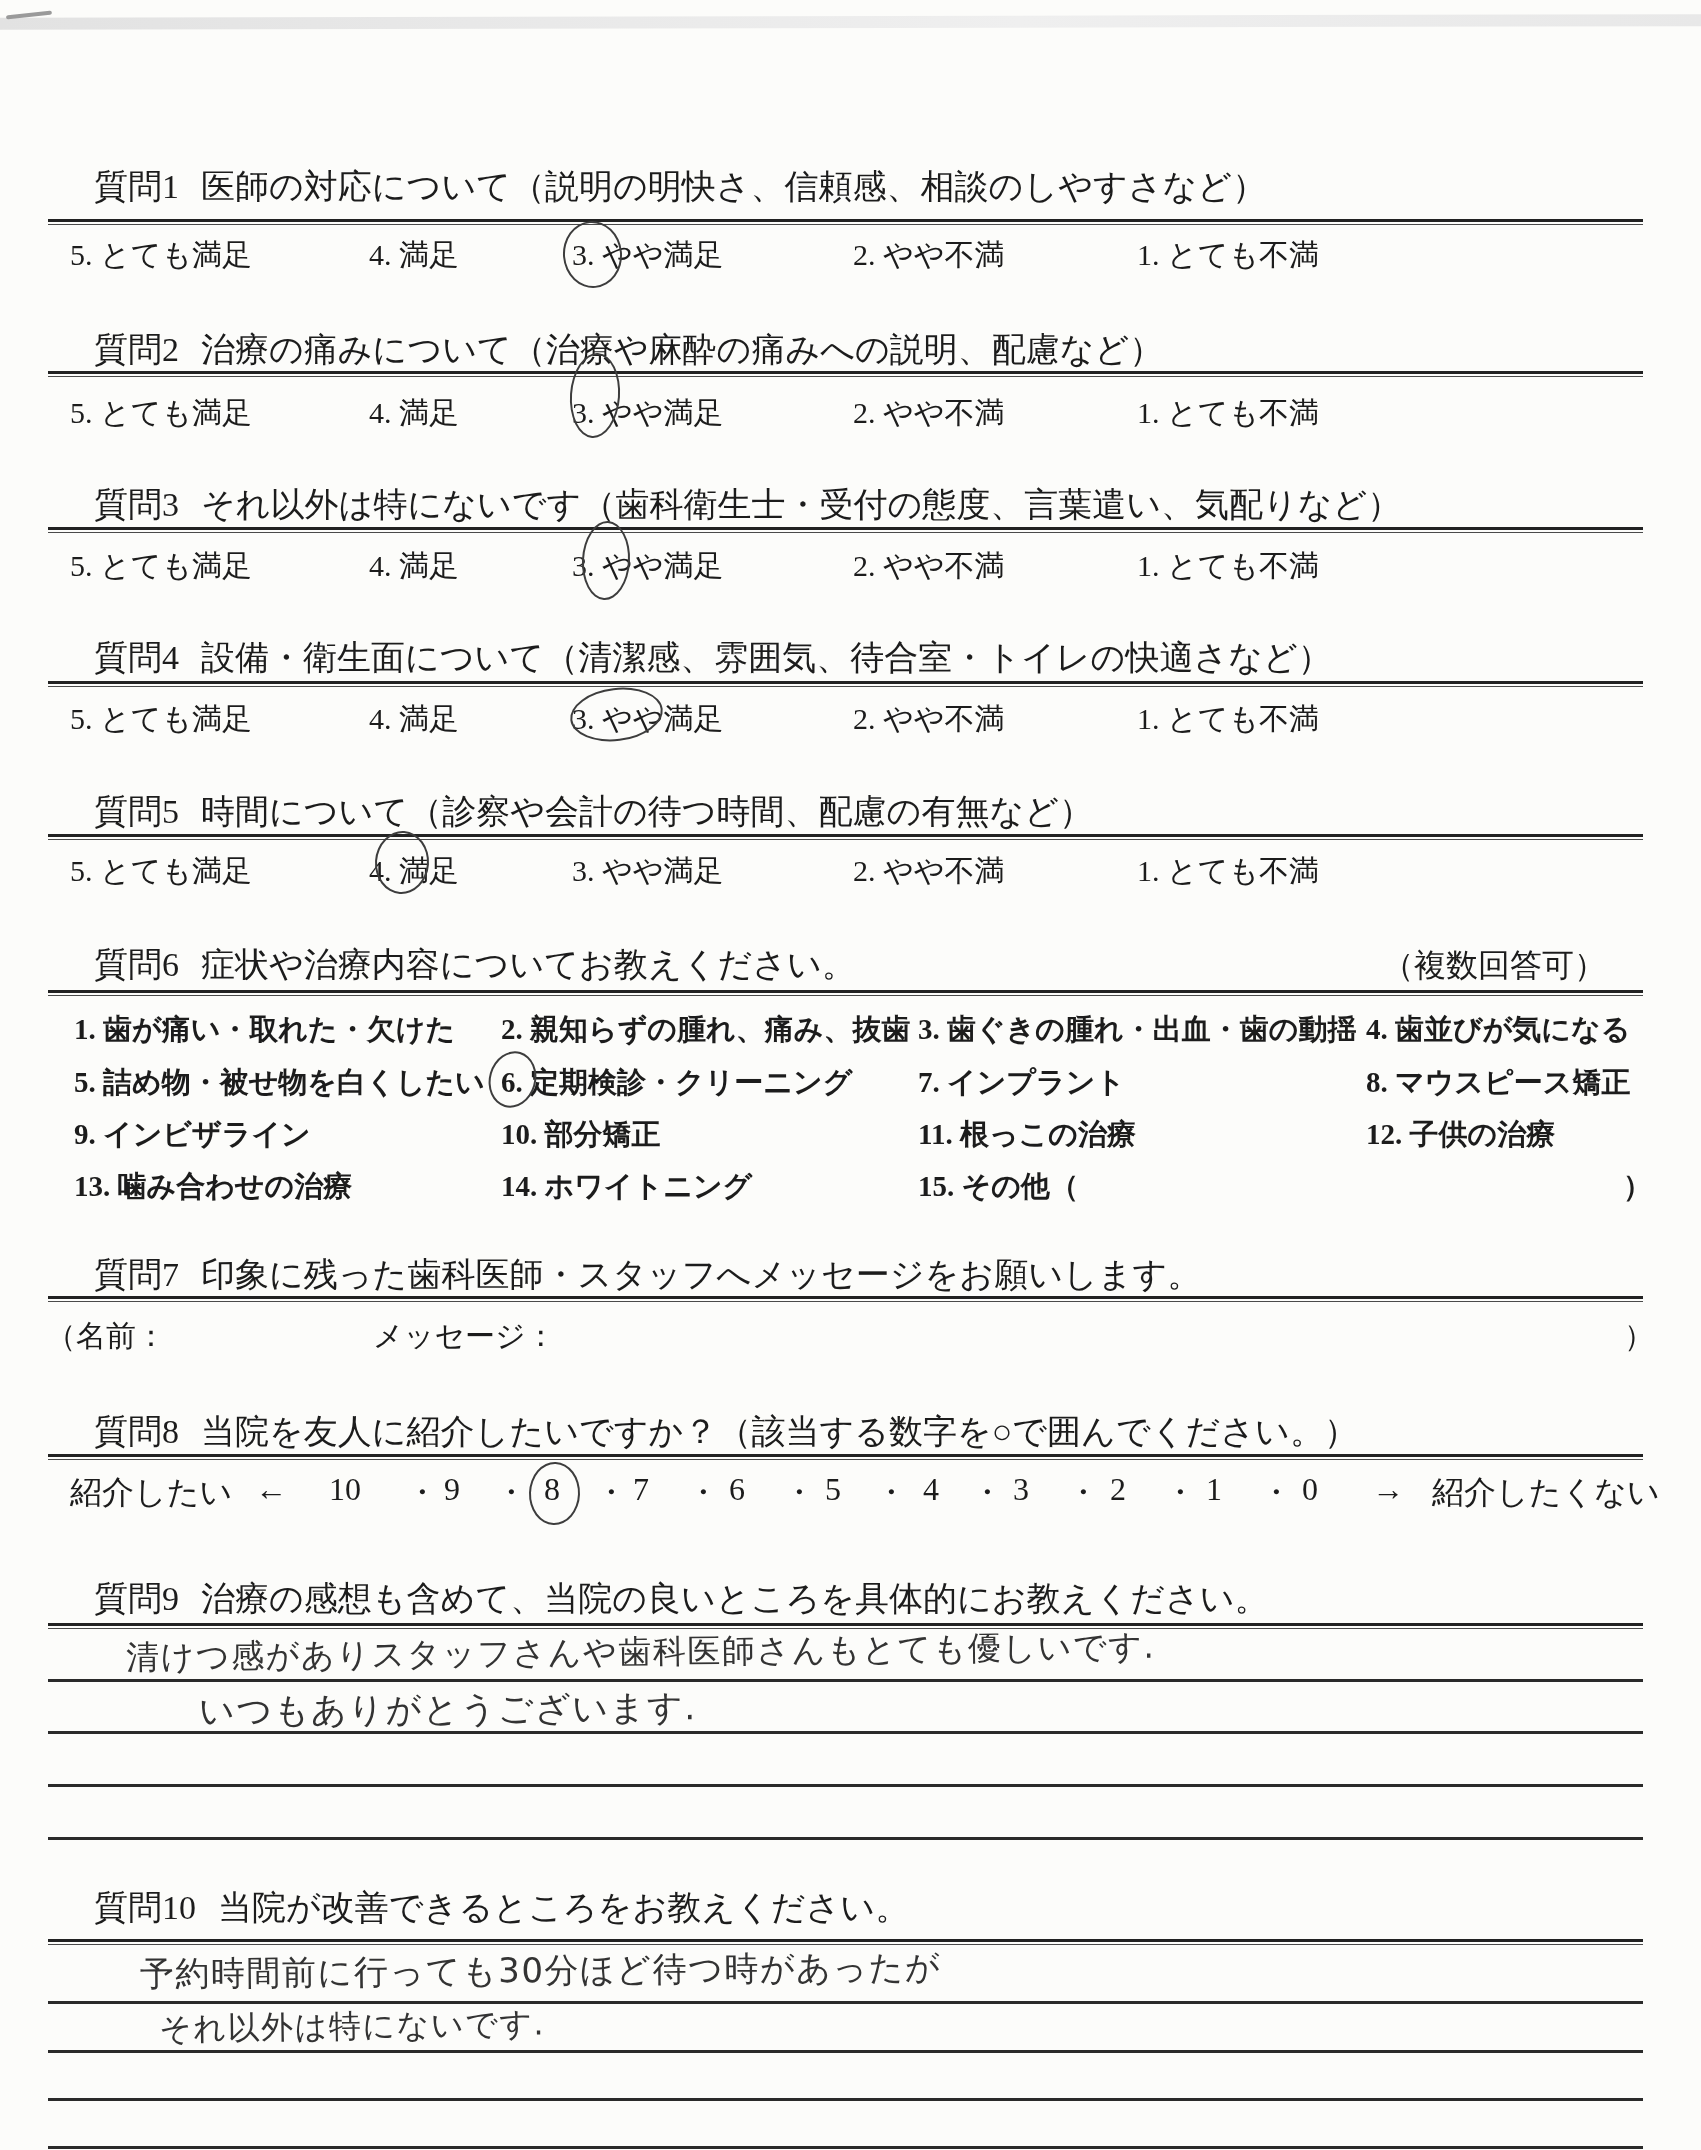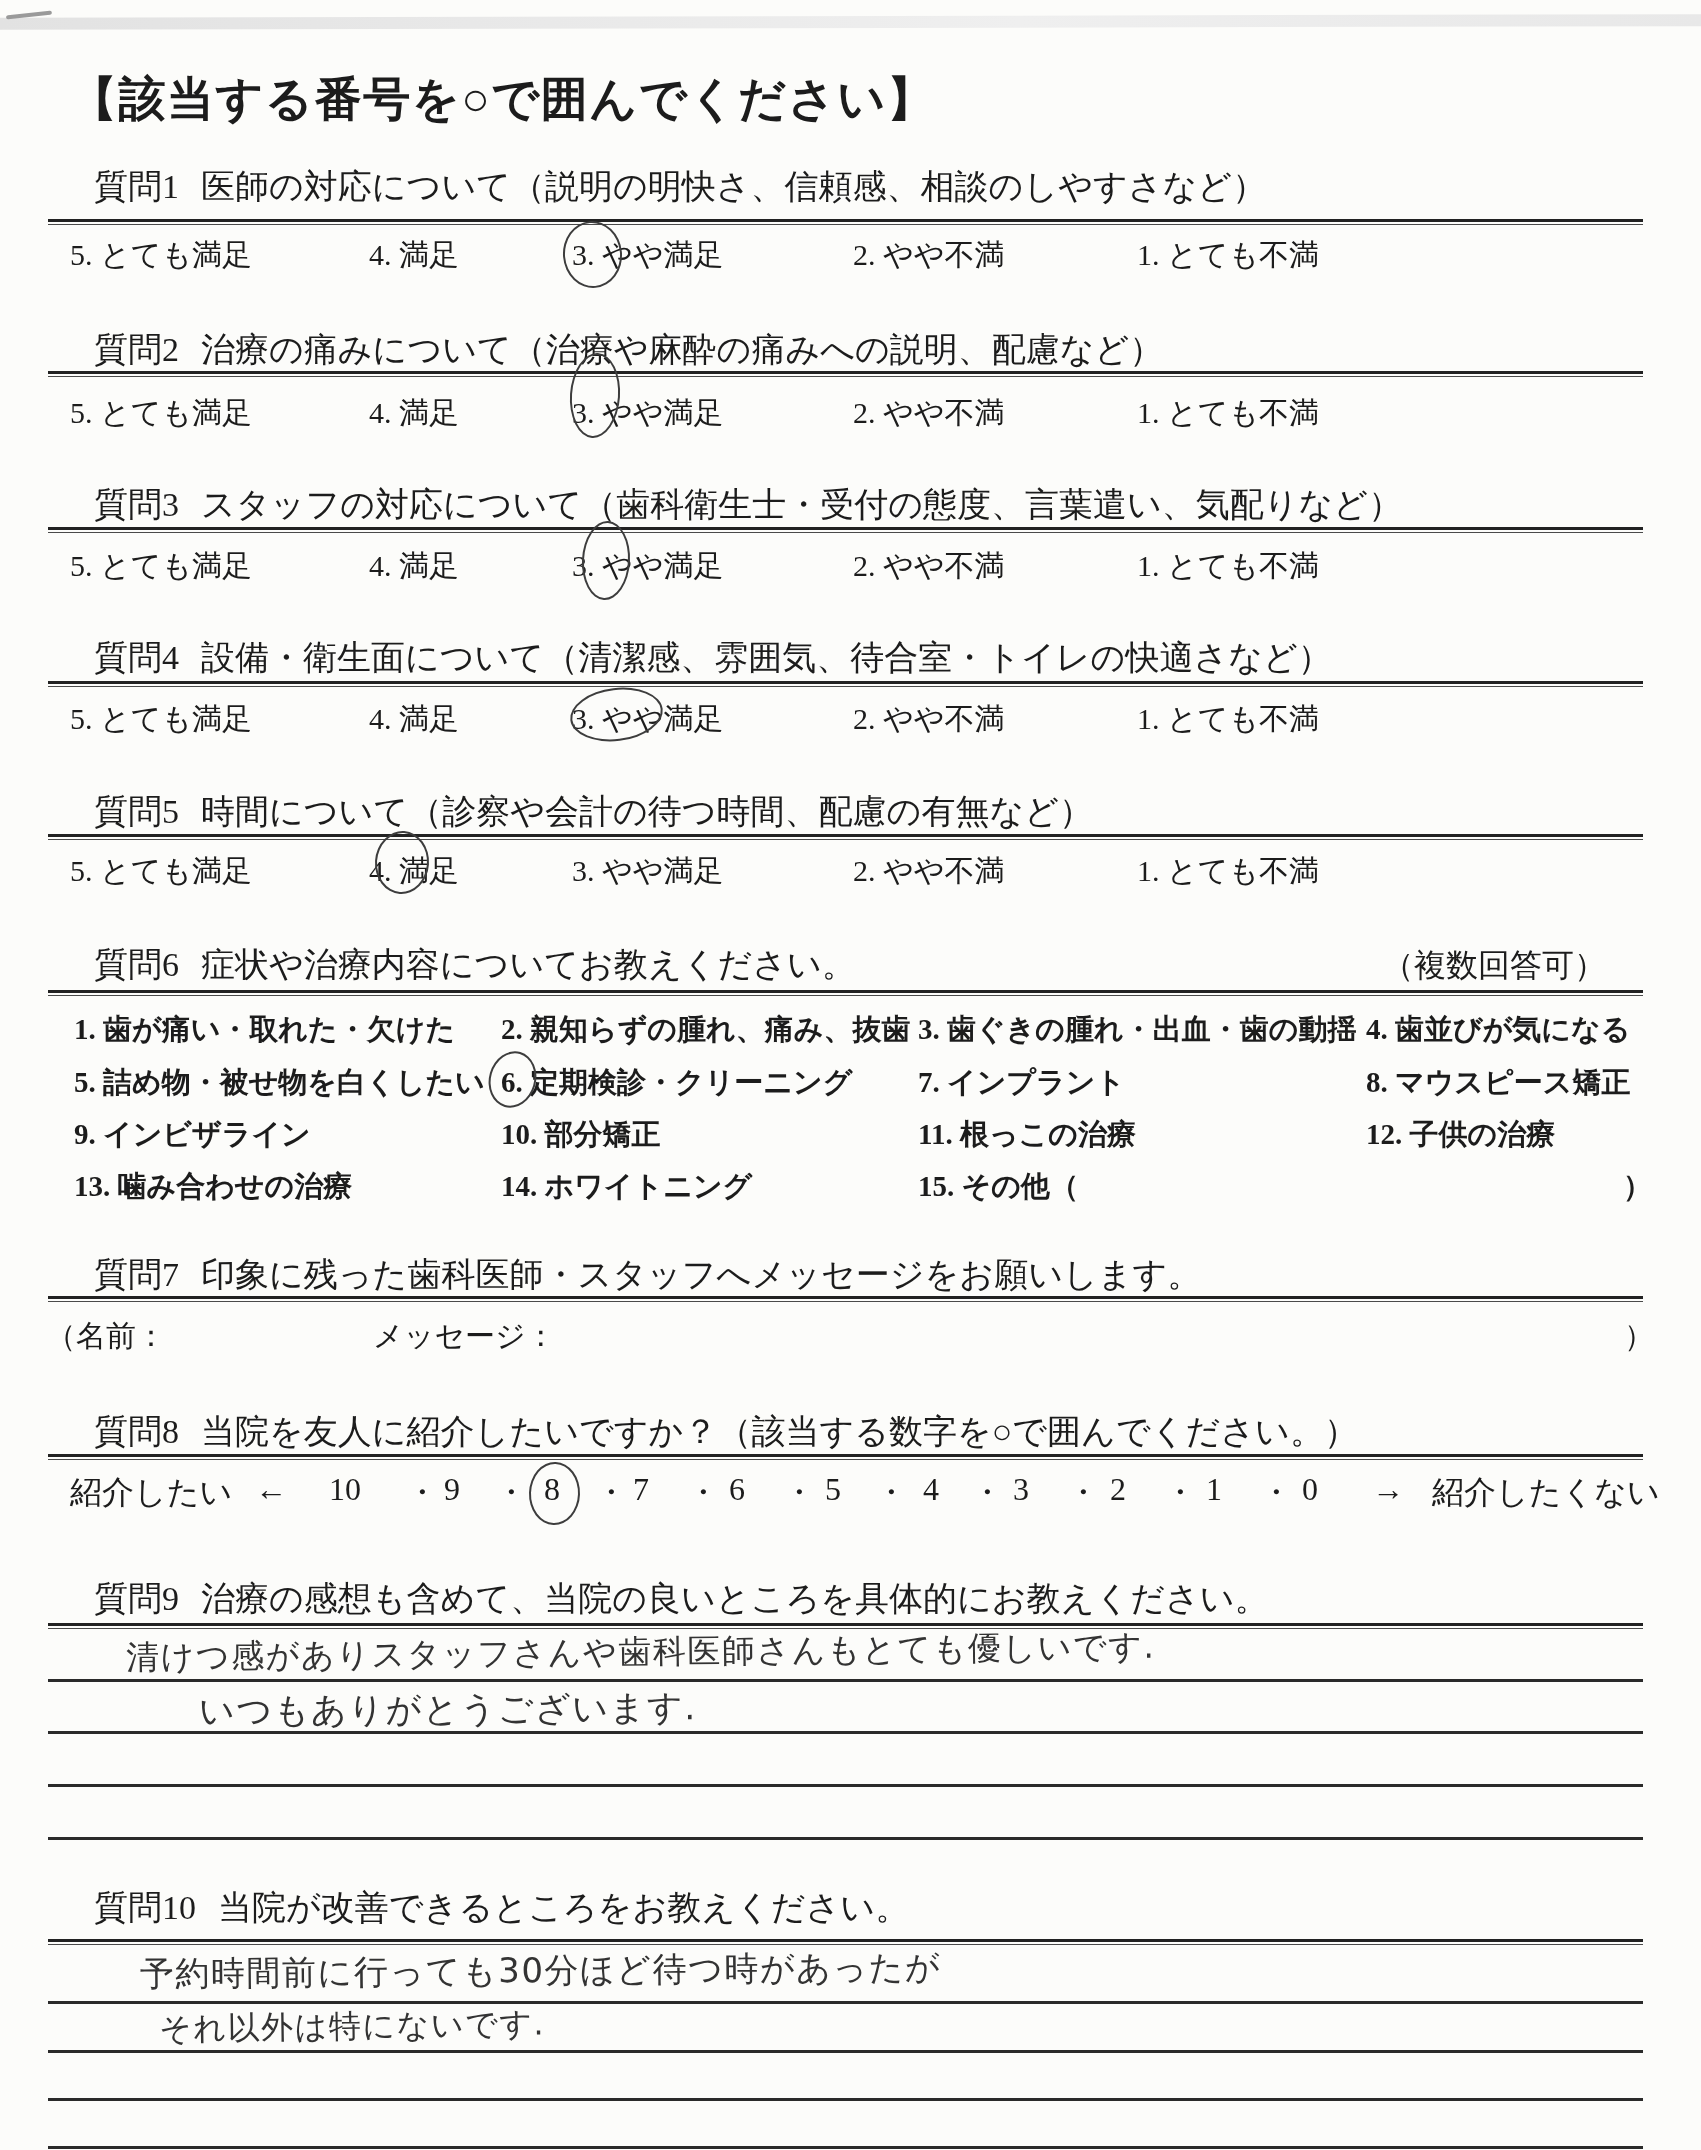--- a/index.html
+++ b/index.html
@@ -29,21 +29,20 @@
   .q{display:contents;}
 </style>
 </head>
 <body>
 
 <div class="page">
 
   <div class="scan-band"></div>
   <div class="scan-mark"></div>
 
-  <h1 class="title">【該当する番号を○で囲んでください】</h1>
 
   
   <div class="q">
     <div class="hdr" style="left:70px;top:164px">
       <span class="lbl">質問1</span><span>医師の対応について（説明の明快さ、信頼感、相談のしやすさなど）</span>
     </div>
     <div class="rule" style="top:219px"></div>
     <span class="opt" style="left:70px;top:235px">5. とても満足</span>
     <span class="opt" style="left:369px;top:235px">4. 満足</span>
     <span class="opt" style="left:572px;top:235px">3. やや満足</span>
@@ -62,21 +61,21 @@
     <span class="opt" style="left:369px;top:393px">4. 満足</span>
     <span class="opt" style="left:572px;top:393px">3. やや満足</span>
     <span class="opt" style="left:853px;top:393px">2. やや不満</span>
     <span class="opt" style="left:1137px;top:393px">1. とても不満</span>
     <div class="circle" style="left:570px;top:353px;width:46px;height:81px;transform:rotate(4deg)"></div>
   </div>
 
   
   <div class="q">
     <div class="hdr" style="left:70px;top:482px">
-      <span class="lbl">質問3</span><span>スタッフの対応について（歯科衛生士・受付の態度、言葉遣い、気配りなど）</span>
+      <span class="lbl">質問3</span><span>それ以外は特にないです（歯科衛生士・受付の態度、言葉遣い、気配りなど）</span>
     </div>
     <div class="rule" style="top:527px"></div>
     <span class="opt" style="left:70px;top:546px">5. とても満足</span>
     <span class="opt" style="left:369px;top:546px">4. 満足</span>
     <span class="opt" style="left:572px;top:546px">3. やや満足</span>
     <span class="opt" style="left:853px;top:546px">2. やや不満</span>
     <span class="opt" style="left:1137px;top:546px">1. とても不満</span>
     <div class="circle" style="left:582px;top:521px;width:44px;height:75px;transform:rotate(3deg)"></div>
   </div>
 

